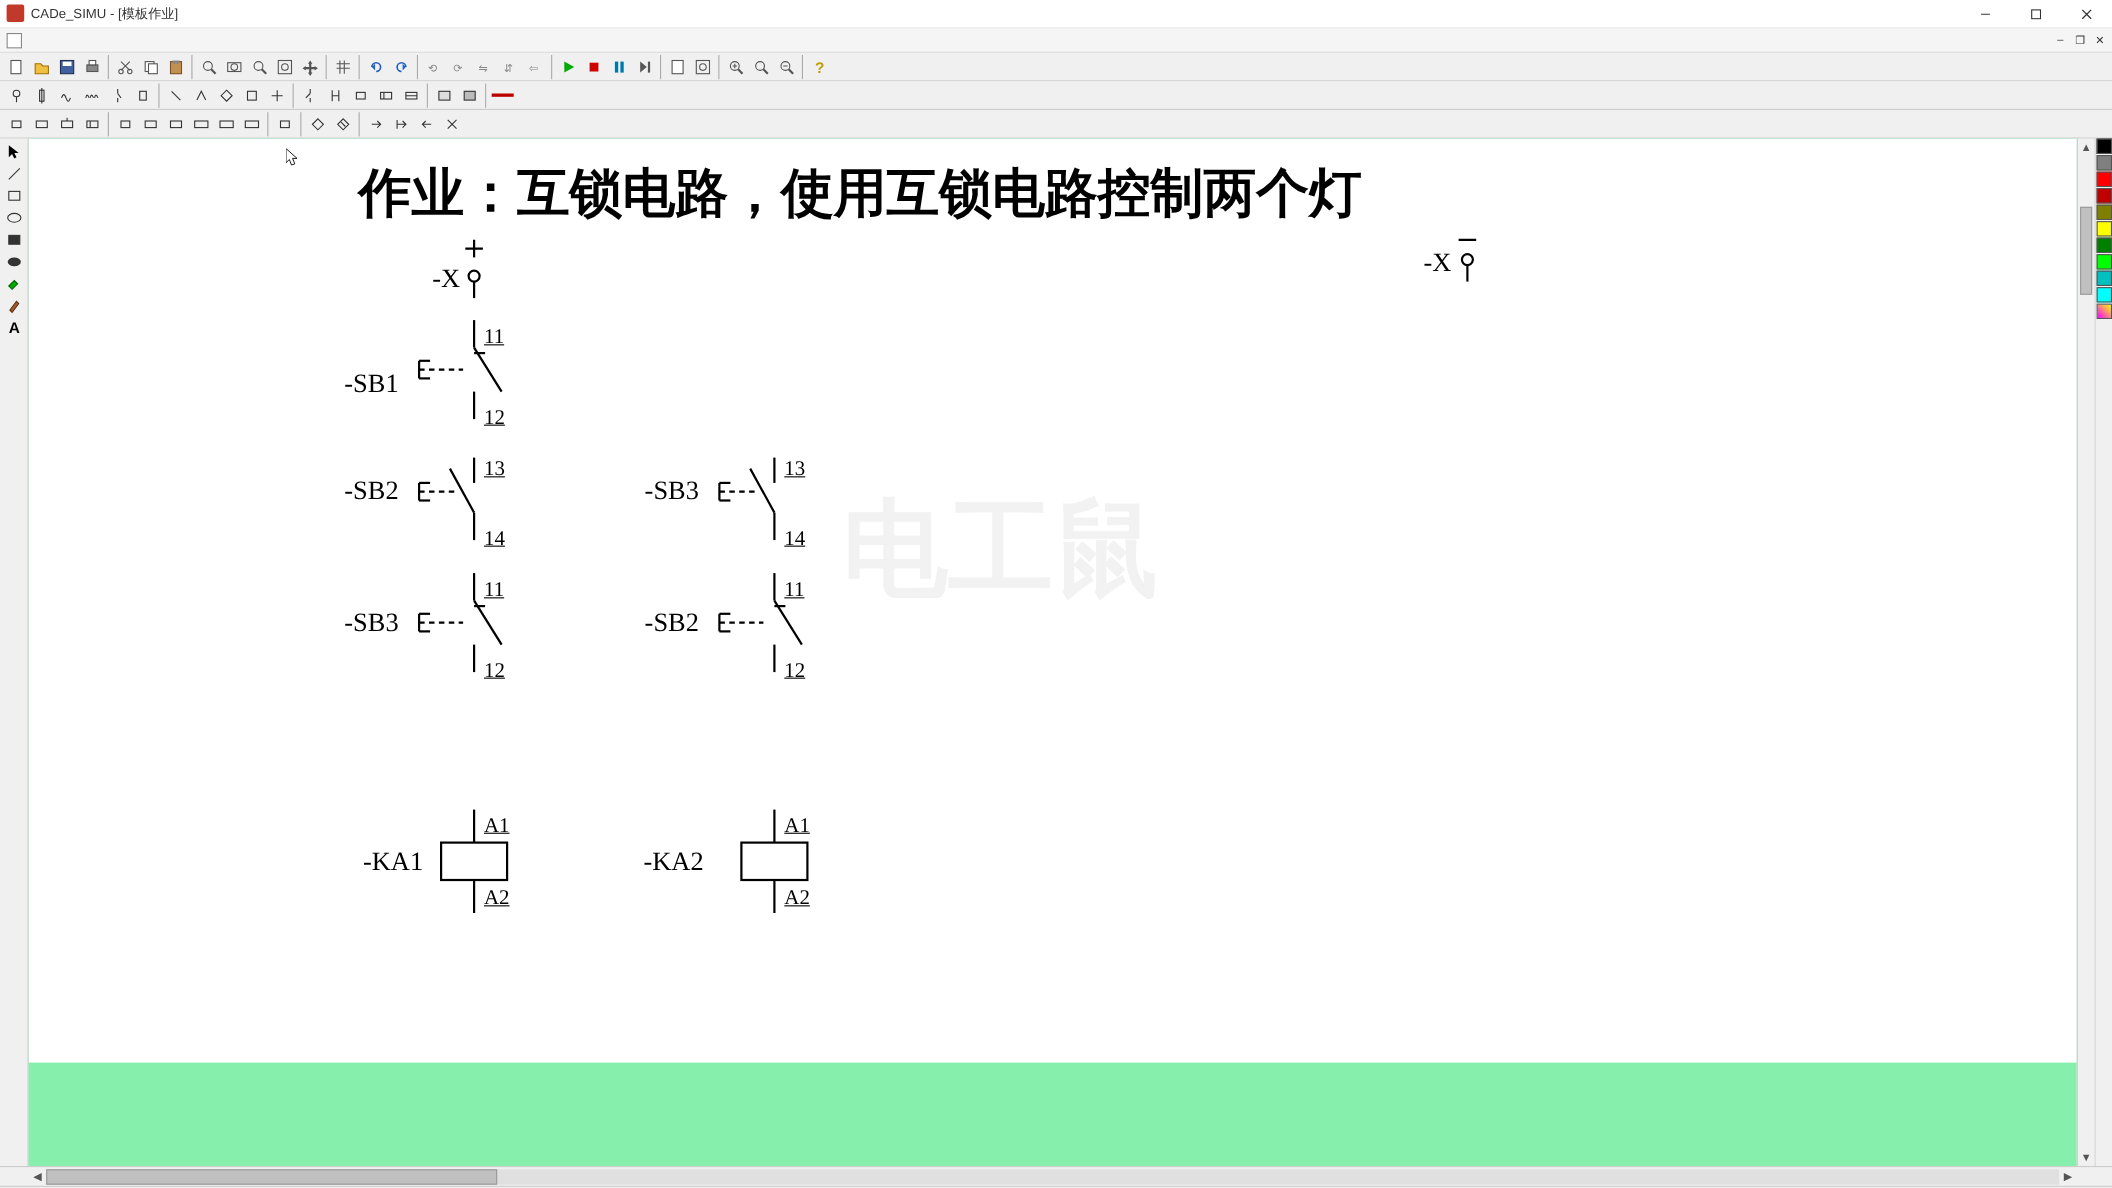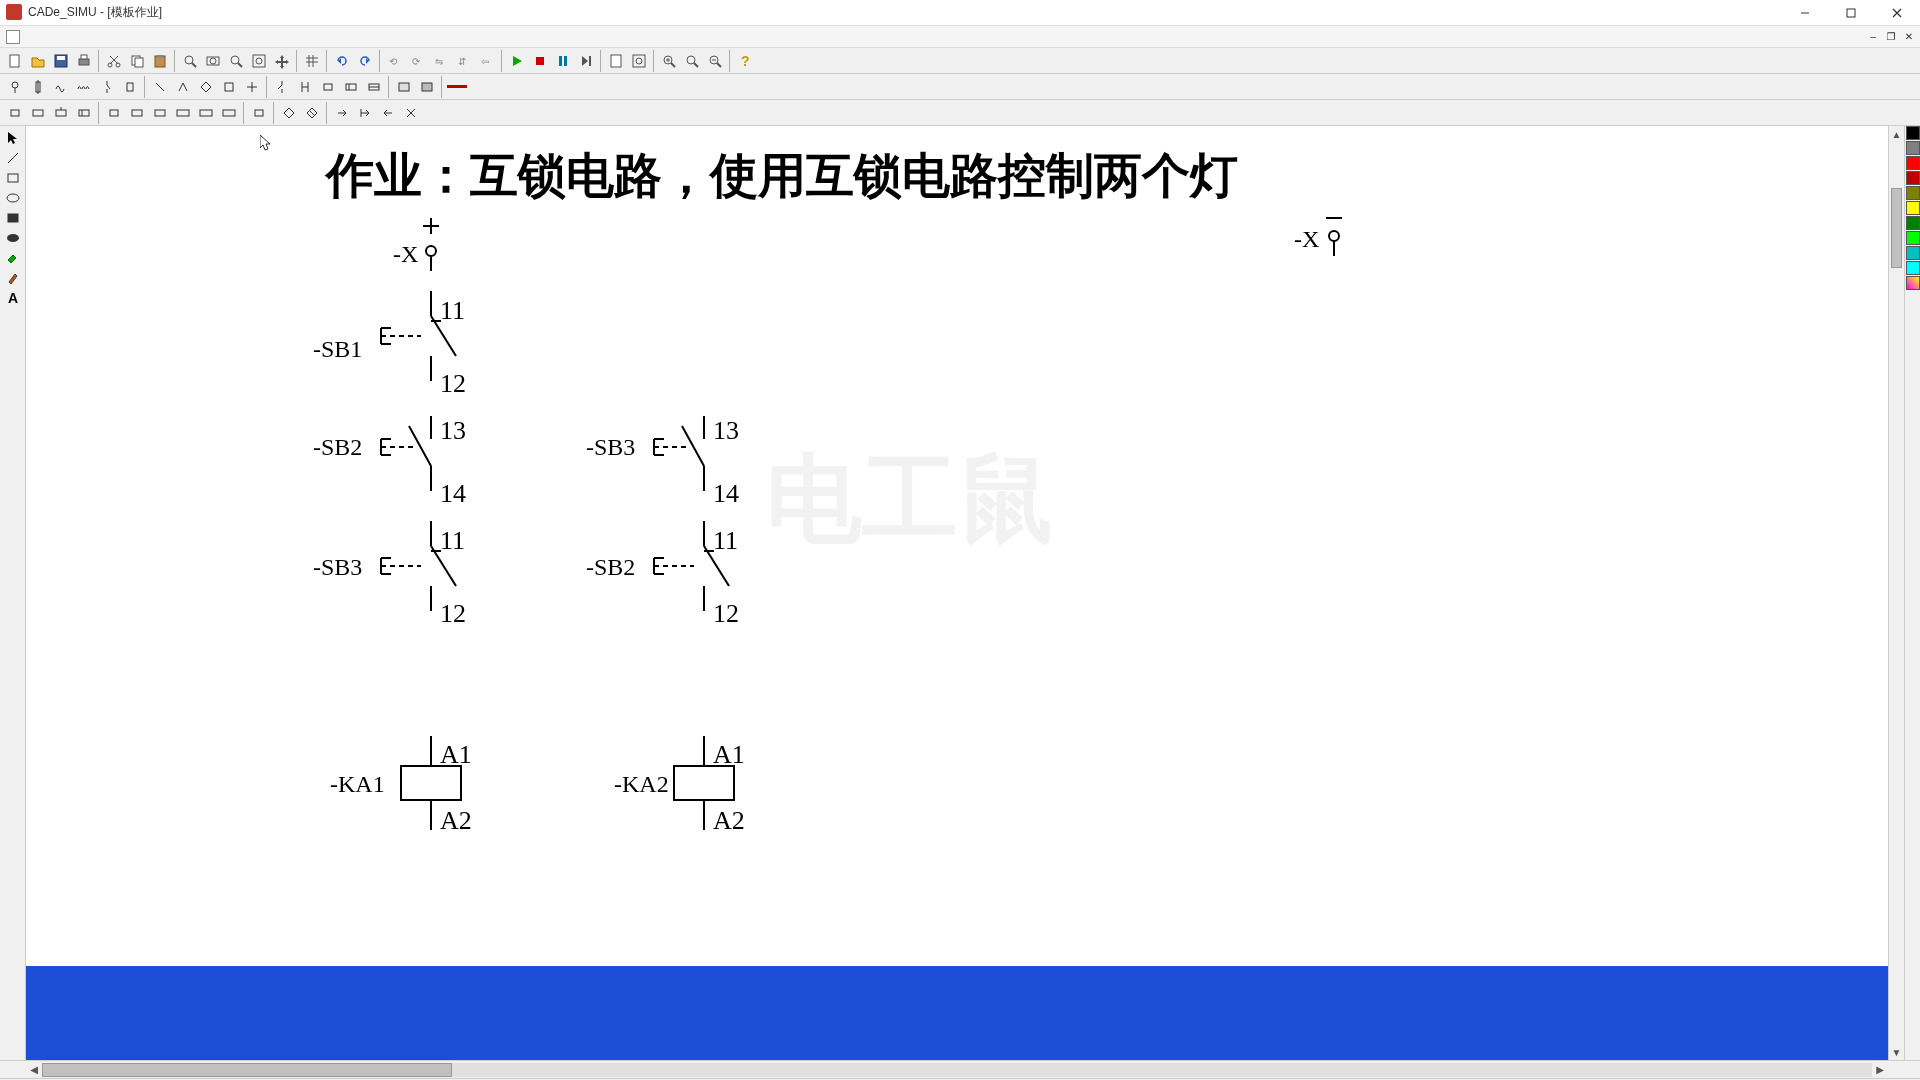--- a/index.html
+++ b/index.html
@@ -21,21 +21,21 @@
 .toolbar { height: 26px; background: #f0f0f0; display: flex; align-items: center; padding: 0 4px; border-bottom: 1px solid #ccc; gap: 1px; }
 .tool-btn { width: 22px; height: 22px; display: flex; align-items: center; justify-content: center; border: 1px solid transparent; position: relative; }
 .tool-sep { width: 2px; height: 22px; border-left: 1px solid #aaa; margin: 0 2px; }
 .tool-btn svg { width: 16px; height: 16px; }
 .line-swatch { width: 22px; height: 3px; background: #b00; }
 
 .workspace { display: flex; height: calc(100vh - 26px - 22px - 26px - 26px - 26px - 20px); position: relative; }
 .vtoolbar { width: 26px; background: #f0f0f0; border-right: 1px solid #ccc; display: flex; flex-direction: column; padding-top: 2px; }
 .vtoolbar .tool-btn { width: 24px; height: 20px; margin: 0 auto; }
 
-.canvas-wrap { flex: 1; position: relative; background: #1d4ed8; overflow: hidden; }
+.canvas-wrap { flex: 1; position: relative; background: #86efac; overflow: hidden; }
 .canvas { position: absolute; top: 0; left: 0; width: 1880px; height: 840px; background: #fff; }
 
 .color-bar { width: 16px; background: #f0f0f0; border-left: 1px solid #ccc; display: flex; flex-direction: column; }
 .color-sw { width: 14px; height: 14px; margin: 0 auto 1px auto; border: 1px solid #555; }
 .vscroll { width: 16px; background: #f0f0f0; border-left: 1px solid #ccc; position: relative; }
 .vscroll .arrow { height: 16px; display: flex; align-items: center; justify-content: center; font-size: 10px; color: #555; }
 .vscroll .thumb { position: absolute; top: 62px; left: 2px; right: 2px; height: 80px; background: #c0c0c0; border: 1px solid #999; }
 
 .hscroll-row { height: 18px; display: flex; background: #f0f0f0; border-top: 1px solid #ccc; }
 .hscroll-row .spacer-l { width: 26px; }
@@ -43,21 +43,21 @@
 .hscroll-row .arrow { width: 16px; display: flex; align-items: center; justify-content: center; font-size: 10px; color: #555; }
 .hscroll-row .htrack { flex: 1; height: 14px; background: #e0e0e0; position: relative; }
 .hscroll-row .hthumb { position: absolute; left: 0; width: 410px; top: 0; bottom: 0; background: #c0c0c0; border: 1px solid #999; }
 .hscroll-row .spacer-r { width: 32px; }
 
 .status-bar { height: 20px; background: #f0f0f0; border-top: 1px solid #ccc; display: flex; align-items: center; font-size: 12px; padding: 0 6px; justify-content: space-between; }
 
 
 .schem-title { font-family: "SimSun", serif; font-size: 48px; font-weight: bold; position: absolute; }
 .schem-label { font-family: "Times New Roman", serif; font-size: 24px; position: absolute; }
-.schem-pin { font-family: "Times New Roman", serif; font-size: 26px; position: absolute; }
+.schem-pin { font-family: "Times New Roman", serif; font-size: 19px; position: absolute; text-decoration: underline; }
 .watermark { font-family: "SimSun", serif; font-size: 96px; color: #f2f2f2; position: absolute; font-weight: bold; }
 
 .cursor-arrow { position: absolute; width: 12px; height: 18px; }
 </style>
 </head>
 <body>
 
 <div class="title-bar">
   <div class="title-left">
     <span class="app-icon"></span>
@@ -652,21 +652,21 @@
       <span class="schem-pin" style="left:414px; top:473px;">12</span>
 
       <span class="schem-label" style="left:560px; top:428px;">-SB2</span>
       <span class="schem-pin" style="left:687px; top:400px;">11</span>
       <span class="schem-pin" style="left:687px; top:473px;">12</span>
 
       <span class="schem-label" style="left:304px; top:645px;">-KA1</span>
       <span class="schem-pin" style="left:414px; top:614px;">A1</span>
       <span class="schem-pin" style="left:414px; top:680px;">A2</span>
 
-      <span class="schem-label" style="left:588px; top:645px;">-KA2</span>
+      <span class="schem-label" style="left:559px; top:645px;">-KA2</span>
       <span class="schem-pin" style="left:687px; top:614px;">A1</span>
       <span class="schem-pin" style="left:687px; top:680px;">A2</span>
 
       <svg class="cursor-arrow" style="left:234px; top:9px;">
           <path d="M0 0 L0 13 L3 10 L5 15 L8 14 L6 9 L10 9 z" fill="#fff" stroke="#000" stroke-width="0.8"></path>
         </svg>
     </div>
   </div>
 
   <div class="vscroll">

